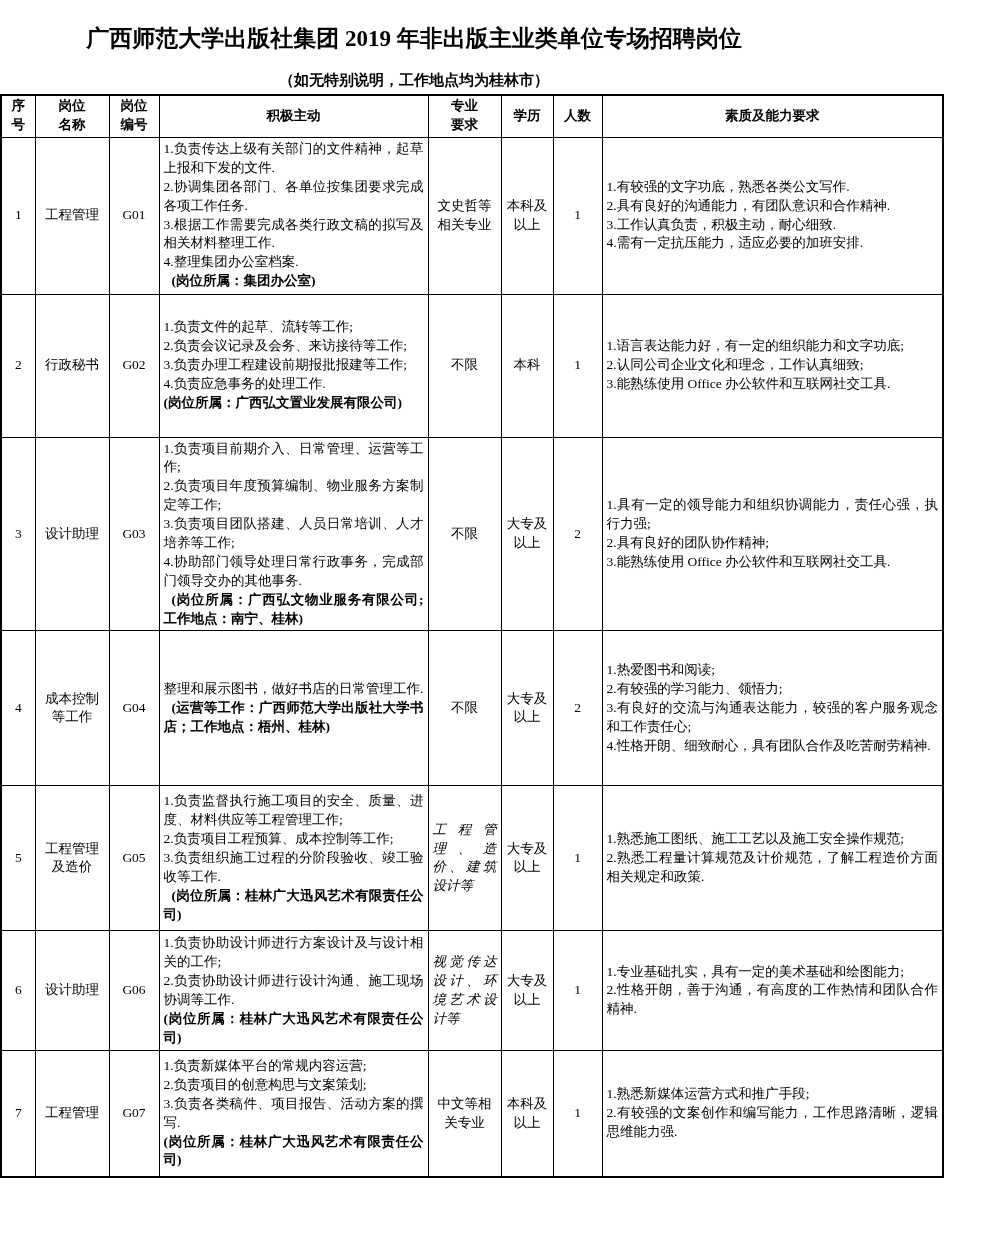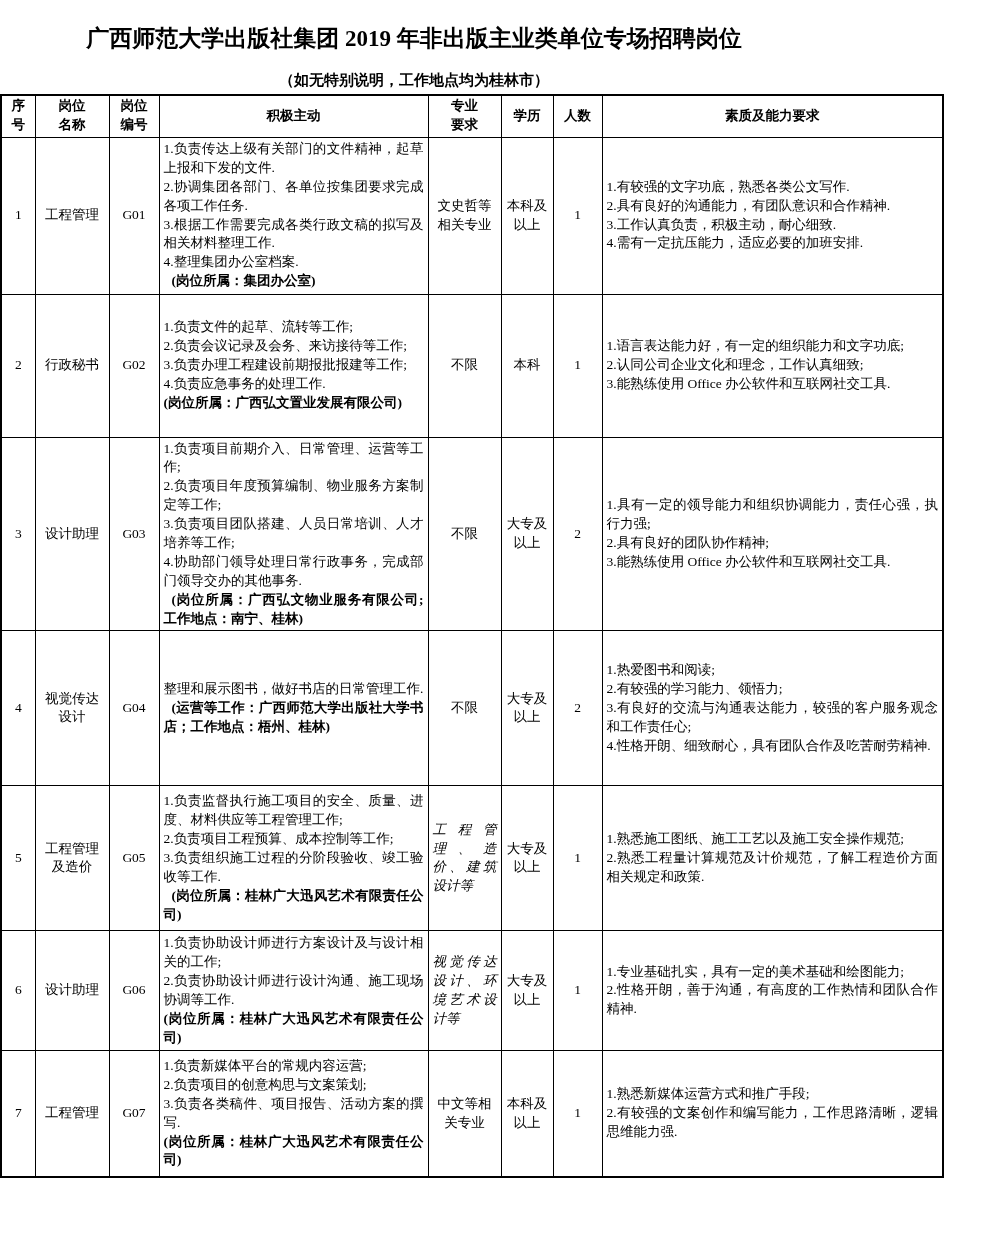--- a/index.html
+++ b/index.html
@@ -148,21 +148,21 @@
         <td class="center">2</td>
         <td>
           <div class="quality-text">1.具有一定的领导能力和组织协调能力，责任心强，执行力强;
 2.具有良好的团队协作精神;
 3.能熟练使用 Office 办公软件和互联网社交工具.</div>
         </td>
       </tr>
 
       <tr style="height:155px">
         <td class="center">4</td>
-        <td class="center">视觉传达设计</td>
+        <td class="center">成本控制等工作</td>
         <td class="center">G04</td>
         <td>
           <div class="duties-text">整理和展示图书，做好书店的日常管理工作.</div>
           <div class="affiliation indent">(运营等工作：广西师范大学出版社大学书店；工作地点：梧州、桂林)</div>
         </td>
         <td class="center">不限</td>
         <td class="center">大专及以上</td>
         <td class="center">2</td>
         <td>
           <div class="quality-text">1.热爱图书和阅读;

